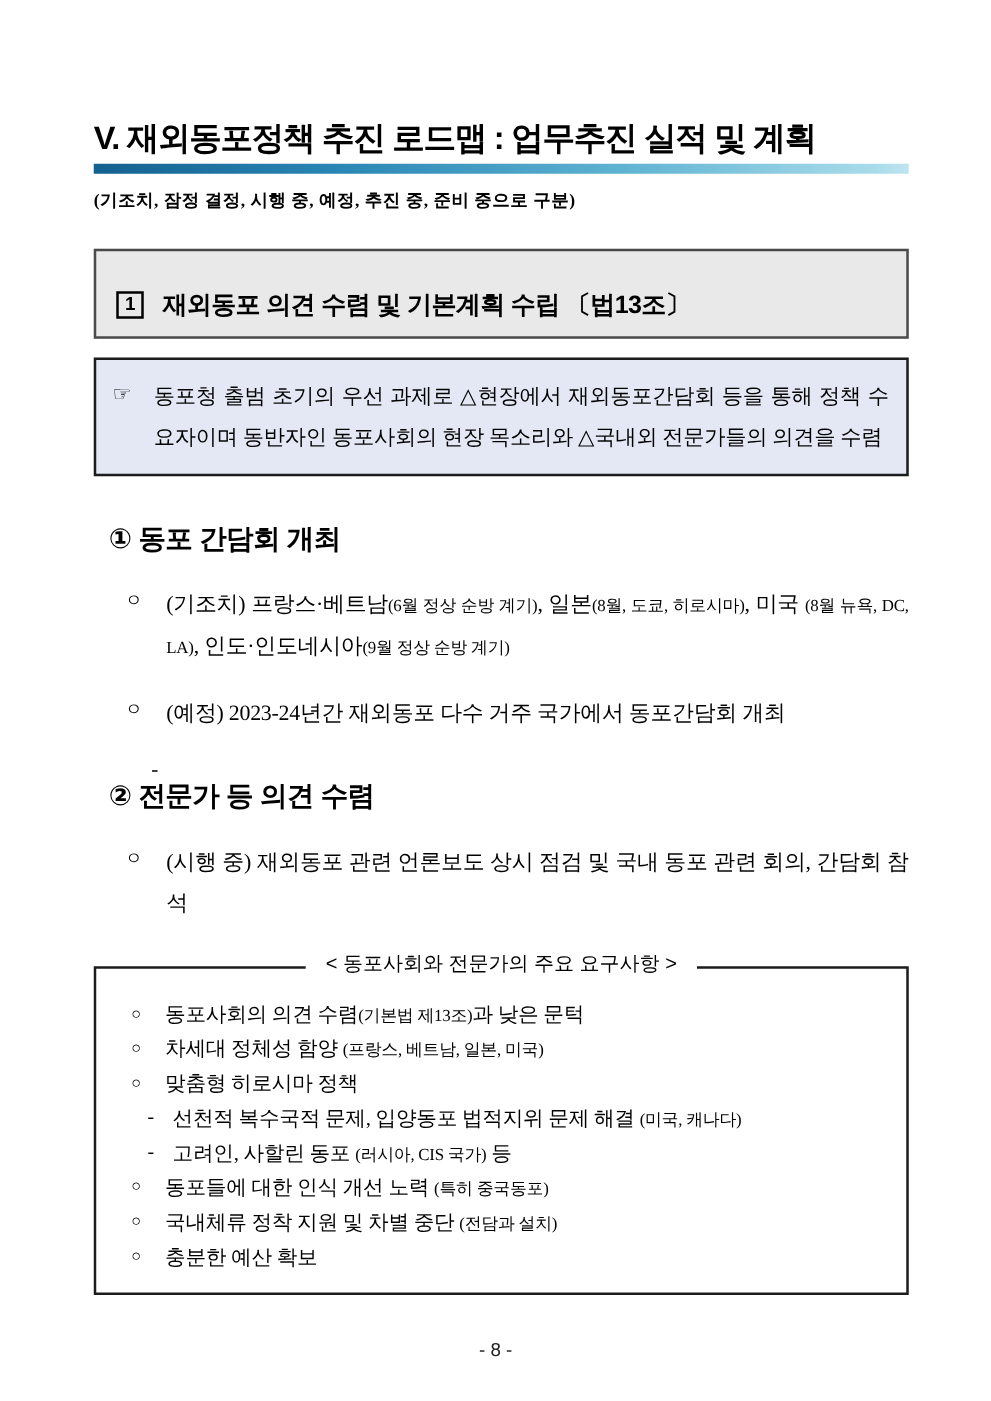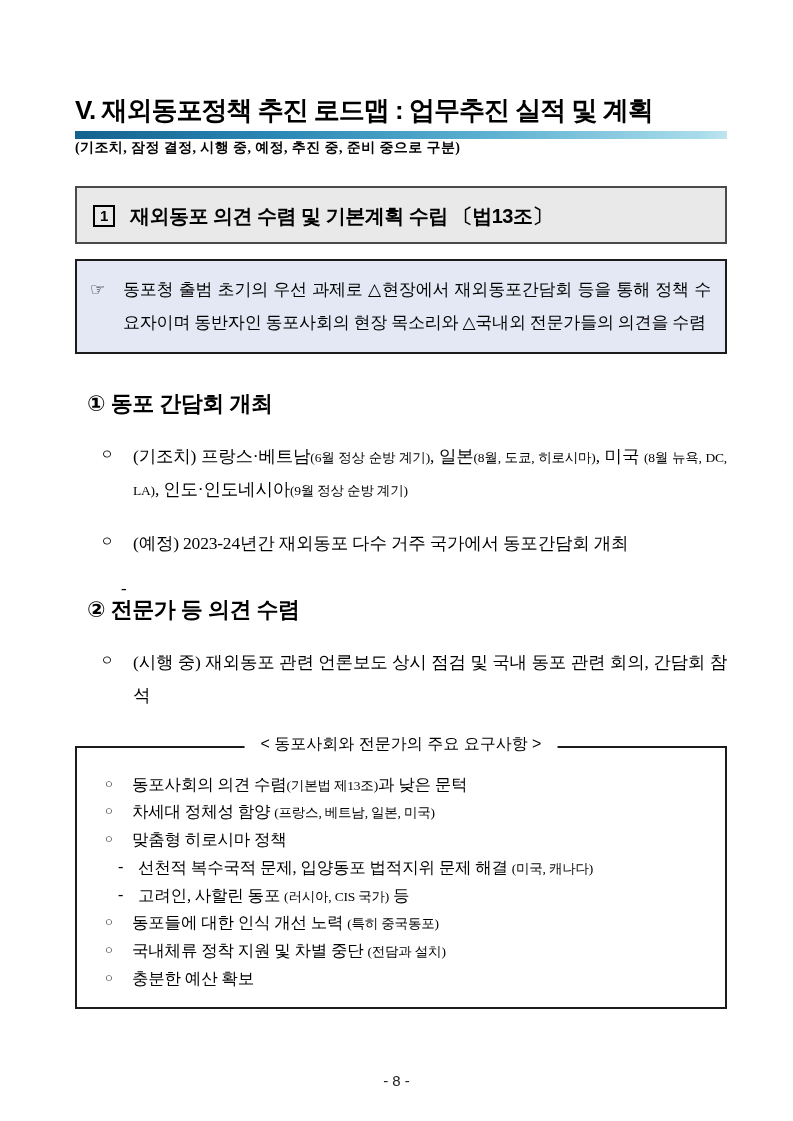--- a/index.html
+++ b/index.html
@@ -9,25 +9,25 @@
     -webkit-font-smoothing:antialiased;
   }
   .doc{padding:93px 66px 0 75px;border-radius:26px;}
 
   .title{
     font-family:"Liberation Sans","DejaVu Sans",sans-serif;
     font-weight:800;font-size:26px;letter-spacing:-1px;white-space:nowrap;
   }
   .title-bar{height:8px;margin-top:3px;
     background:linear-gradient(90deg,#14618f 0%,#2a86b4 30%,#5fb3d2 65%,#a9dceb 96%,#bfe4ef 100%);}
-  .subtitle{font-size:14px;font-weight:700;letter-spacing:0.4px;}
+  .subtitle{margin-top:13px;font-size:14px;font-weight:700;letter-spacing:0.4px;}
 
   .section-box{
     margin-top:29px;border:2px solid #4a4a4a;background:#e9e9e9;
-    padding:15px 14px 12px 16px;
+    padding:29px 14px 12px 16px;
     font-family:"Liberation Sans","DejaVu Sans",sans-serif;
     font-weight:800;font-size:20px;letter-spacing:-0.5px;white-space:nowrap;
   }
   .num-badge{
     display:inline-block;border:2px solid #000;padding:1px 5px;margin-right:10px;
     font-size:15px;line-height:1.05;vertical-align:2px;font-weight:800;
   }
 
   .callout{
     margin-top:15px;border:2px solid #1c1c1c;background:#e3e8f4;position:relative;

